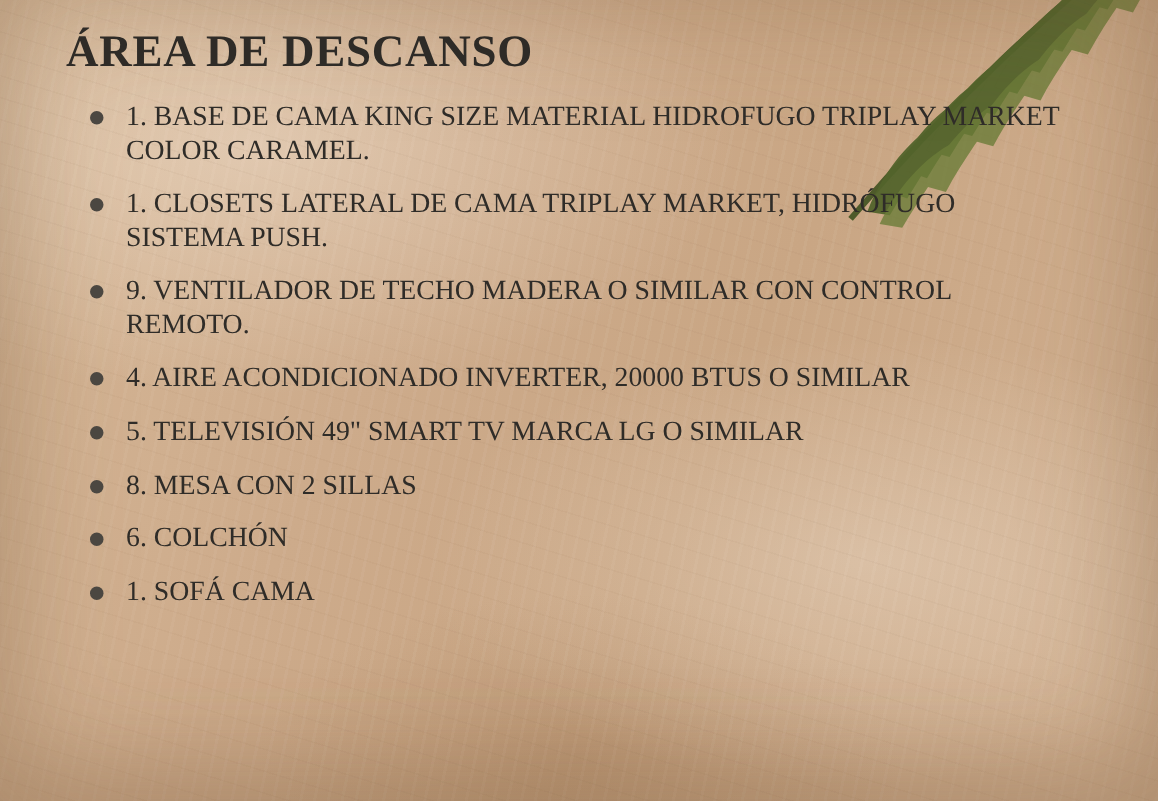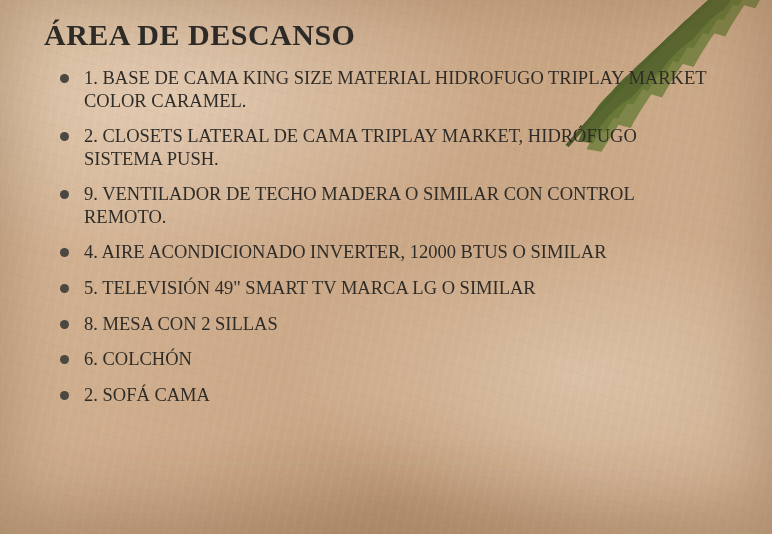--- a/index.html
+++ b/index.html
@@ -139,43 +139,43 @@
   <div class="content">
     <h1 class="title">ÁREA DE DESCANSO</h1>
 
     <ul class="items">
       <li class="item">
         <span class="bullet"></span>
         <span class="text">1. BASE DE CAMA KING SIZE MATERIAL HIDROFUGO TRIPLAY MARKET COLOR CARAMEL.</span>
       </li>
       <li class="item">
         <span class="bullet"></span>
-        <span class="text">2. CLOSETS LATERAL DE CAMA TRIPLAY MARKET, HIDRÓFUGO SISTEMA PUSH.</span>
+        <span class="text">1. CLOSETS LATERAL DE CAMA TRIPLAY MARKET, HIDRÓFUGO SISTEMA PUSH.</span>
       </li>
       <li class="item">
         <span class="bullet"></span>
         <span class="text">9. VENTILADOR DE TECHO MADERA O SIMILAR CON CONTROL REMOTO.</span>
       </li>
       <li class="item">
         <span class="bullet"></span>
-        <span class="text">4. AIRE ACONDICIONADO INVERTER, 12000 BTUS O SIMILAR</span>
+        <span class="text">4. AIRE ACONDICIONADO INVERTER, 20000 BTUS O SIMILAR</span>
       </li>
       <li class="item">
         <span class="bullet"></span>
         <span class="text">5. TELEVISIÓN 49" SMART TV MARCA LG O SIMILAR</span>
       </li>
       <li class="item">
         <span class="bullet"></span>
         <span class="text">8. MESA CON 2 SILLAS</span>
       </li>
       <li class="item">
         <span class="bullet"></span>
         <span class="text">6. COLCHÓN</span>
       </li>
       <li class="item">
         <span class="bullet"></span>
-        <span class="text">2. SOFÁ CAMA</span>
+        <span class="text">1. SOFÁ CAMA</span>
       </li>
     </ul>
   </div>
 
   <div class="vignette"></div>
 </div>
 
 </body></html>

